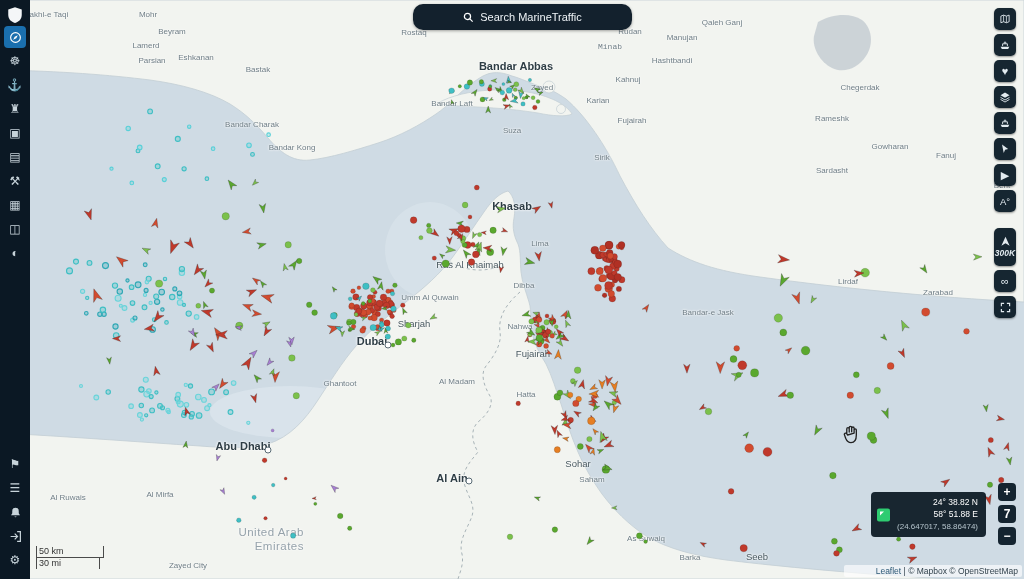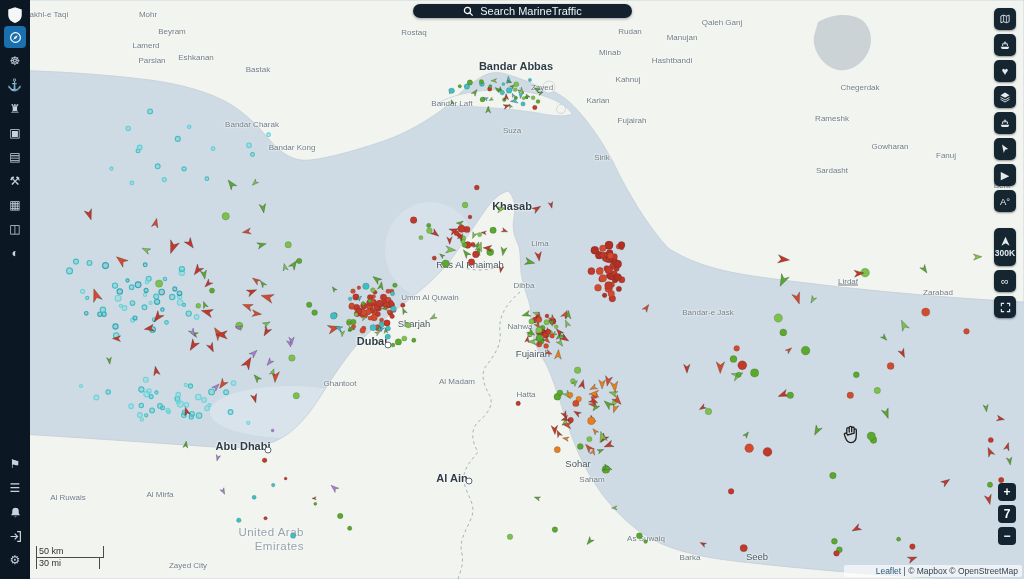--- a/index.html
+++ b/index.html
@@ -20,31 +20,31 @@
   
   #sidebar{position:absolute;left:0;top:0;bottom:0;width:30px;background:#0b1824;
     z-index:30;display:flex;flex-direction:column;align-items:center;}
   #logo{margin-top:6px;color:#f4f6f8;}
   .sb-item{width:22px;height:22px;margin-top:2px;display:flex;align-items:center;
     justify-content:center;color:#c7d3da;font-size:12px;border-radius:4px;cursor:pointer;}
   .sb-item.active{background:#1a6fae;color:#fff;}
   #sidebar-bottom{position:absolute;bottom:8px;left:0;width:30px;display:flex;
     flex-direction:column;align-items:center;}
   
-  #search-pill{position:absolute;left:413px;top:4px;width:219px;height:14px;z-index:25;
+  #search-pill{position:absolute;left:413px;top:4px;width:219px;height:26px;z-index:25;
     background:rgba(9,24,36,.96);border-radius:10px;display:flex;align-items:center;
     justify-content:center;gap:6px;color:#eef3f6;font-size:11px;cursor:pointer;
     box-shadow:0 1px 3px rgba(0,0,0,.35);}
   
   #right-toolbar{position:absolute;right:8px;top:8px;z-index:25;display:flex;
     flex-direction:column;align-items:center;}
   .rt-btn{width:22px;height:22px;margin-bottom:4px;border-radius:5px;cursor:pointer;
     background:rgba(9,26,38,.95);color:#e3ebf0;display:flex;align-items:center;
     justify-content:center;font-size:11px;box-shadow:0 1px 2px rgba(0,0,0,.4);}
-  .rt-tall{height:38px;flex-direction:column;gap:1px;}
+  .rt-tall{height:38px;flex-direction:column;gap:1px;font-style:italic;}
   .rt-count{font-size:8.5px;font-weight:600;}
   .rt-group-gap{height:12px;}
   
   #zoom-ctl{position:absolute;right:8px;bottom:34px;z-index:25;display:flex;
     flex-direction:column;gap:4px;}
   .zoom-btn{width:18px;height:18px;border-radius:4px;background:rgba(9,26,38,.95);
     color:#fff;font-size:12px;font-weight:700;display:flex;align-items:center;
     justify-content:center;cursor:pointer;}
   
   #coord-box{position:absolute;right:38px;bottom:42px;z-index:25;
@@ -144,36 +144,36 @@
         <span class="map-label t3" style="left: 196px; top: 57px;">Eshkanan</span>
         <span class="map-label t3" style="left: 258px; top: 69px;">Bastak</span>
         <span class="map-label t3" style="left: 414px; top: 32px;">Rostaq</span>
         <span class="map-label t1" style="left: 516px; top: 66px;">Bandar Abbas</span>
         <span class="map-label t3" style="left: 542px; top: 87px;">Zayed</span>
         <span class="map-label t3" style="left: 452px; top: 103px;">Bandar Laft</span>
         <span class="map-label t3" style="left: 512px; top: 123px; margin-top: 7px;">Suza</span>
         <span class="map-label t3" style="left: 252px; top: 124px;">Bandar Charak</span>
         <span class="map-label t3" style="left: 292px; top: 147px;">Bandar Kong</span>
         <span class="map-label t3" style="left: 630px; top: 31px;">Rudan</span>
-        <span class="map-label t3" style="left: 610px; top: 52px;">Minab</span>
+        <span class="map-label t3" style="left: 610px; top: 46px; font-family: Liberation Mono, monospace;">Minab</span>
         <span class="map-label t3" style="left: 682px; top: 37px;">Manujan</span>
         <span class="map-label t3" style="left: 722px; top: 22px;">Qaleh Ganj</span>
         <span class="map-label t3" style="left: 664px; top: 60px; padding-left: 16px;">Hashtbandi</span>
         <span class="map-label t3" style="left: 628px; top: 79px;">Kahnuj</span>
         <span class="map-label t3" style="left: 598px; top: 100px;">Karian</span>
         <span class="map-label t3" style="left: 632px; top: 120px;">Fujairah</span>
         <span class="map-label t3" style="left: 602px; top: 157px;">Sirik</span>
         <span class="map-label t3" style="left: 860px; top: 87px;">Chegerdak</span>
         <span class="map-label t3" style="left: 832px; top: 118px;">Rameshk</span>
         <span class="map-label t3" style="left: 890px; top: 146px;">Gowharan</span>
         <span class="map-label t3" style="left: 832px; top: 170px;">Sardasht</span>
         <span class="map-label t3" style="left: 946px; top: 155px;">Fanuj</span>
         <span class="map-label t3" style="left: 1002px; top: 185px;">Bent</span>
         <span class="map-label t3" style="left: 708px; top: 284px; margin-top: 28px;">Bandar-e Jask</span>
-        <span class="map-label t3" style="left: 848px; top: 281px; text-decoration: underline;">Lirdaf</span>
+        <span class="map-label t3" style="left: 848px; top: 281px;">Lirdaf</span>
         <span class="map-label t3" style="left: 938px; top: 292px;">Zarabad</span>
         <span class="map-label t1" style="left: 512px; top: 206px;">Khasab</span>
         <span class="map-label t3" style="left: 540px; top: 243px;">Lima</span>
         <span class="map-label t2" style="left: 470px; top: 264px;">Ras Al Khaimah</span>
         <span class="map-label t3" style="left: 524px; top: 285px;">Dibba</span>
         <span class="map-label t3" style="left: 430px; top: 297px;">Umm Al Quwain</span>
         <span class="map-label t2" style="left: 414px; top: 323px;">Sharjah</span>
         <span class="map-label t3" style="left: 520px; top: 326px;">Nahwa</span>
         <span class="map-label t1" style="left: 372px; top: 341px;">Dubai</span>
         <span class="city-dot" style="left: 388px; top: 345px;"></span>
@@ -903,20 +903,26 @@
         </svg>
     </div>
   </div>
 
   <div id="zoom-ctl">
     <div class="zoom-btn">+</div>
     <div class="zoom-btn">7</div>
     <div class="zoom-btn">−</div>
   </div>
 
+  <div id="coord-box">
+    <div id="coord-marker"></div>
+    <div class="cline">24° 38.82 N</div>
+    <div class="cline">58° 51.88 E</div>
+    <div class="cline cdec">(24.647017, 58.86474)</div>
+  </div>
 
   <div id="scale-ctl">
     <div id="scale-km">50 km</div>
     <div id="scale-mi">30 mi</div>
   </div>
 
   <div id="attribution">
     <span class="lnk">Leaflet</span><span> | </span><span>© Mapbox © OpenStreetMap</span>
   </div>
 

